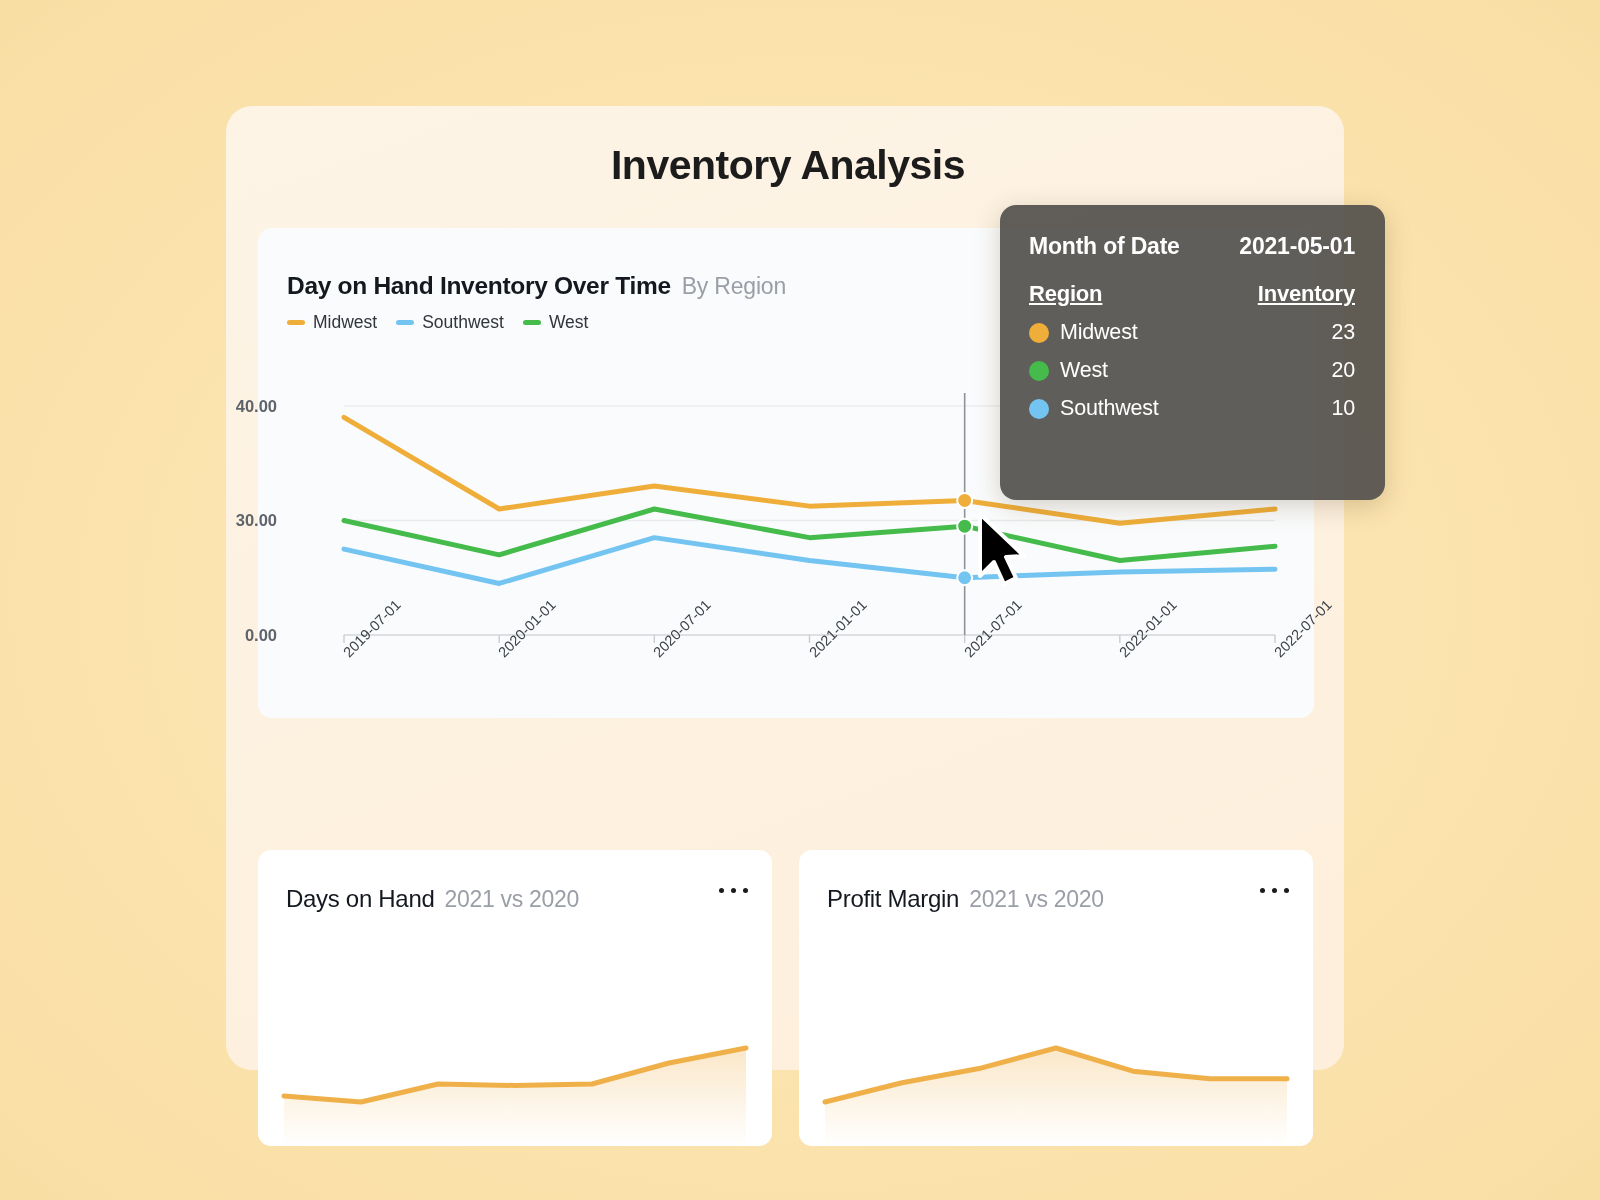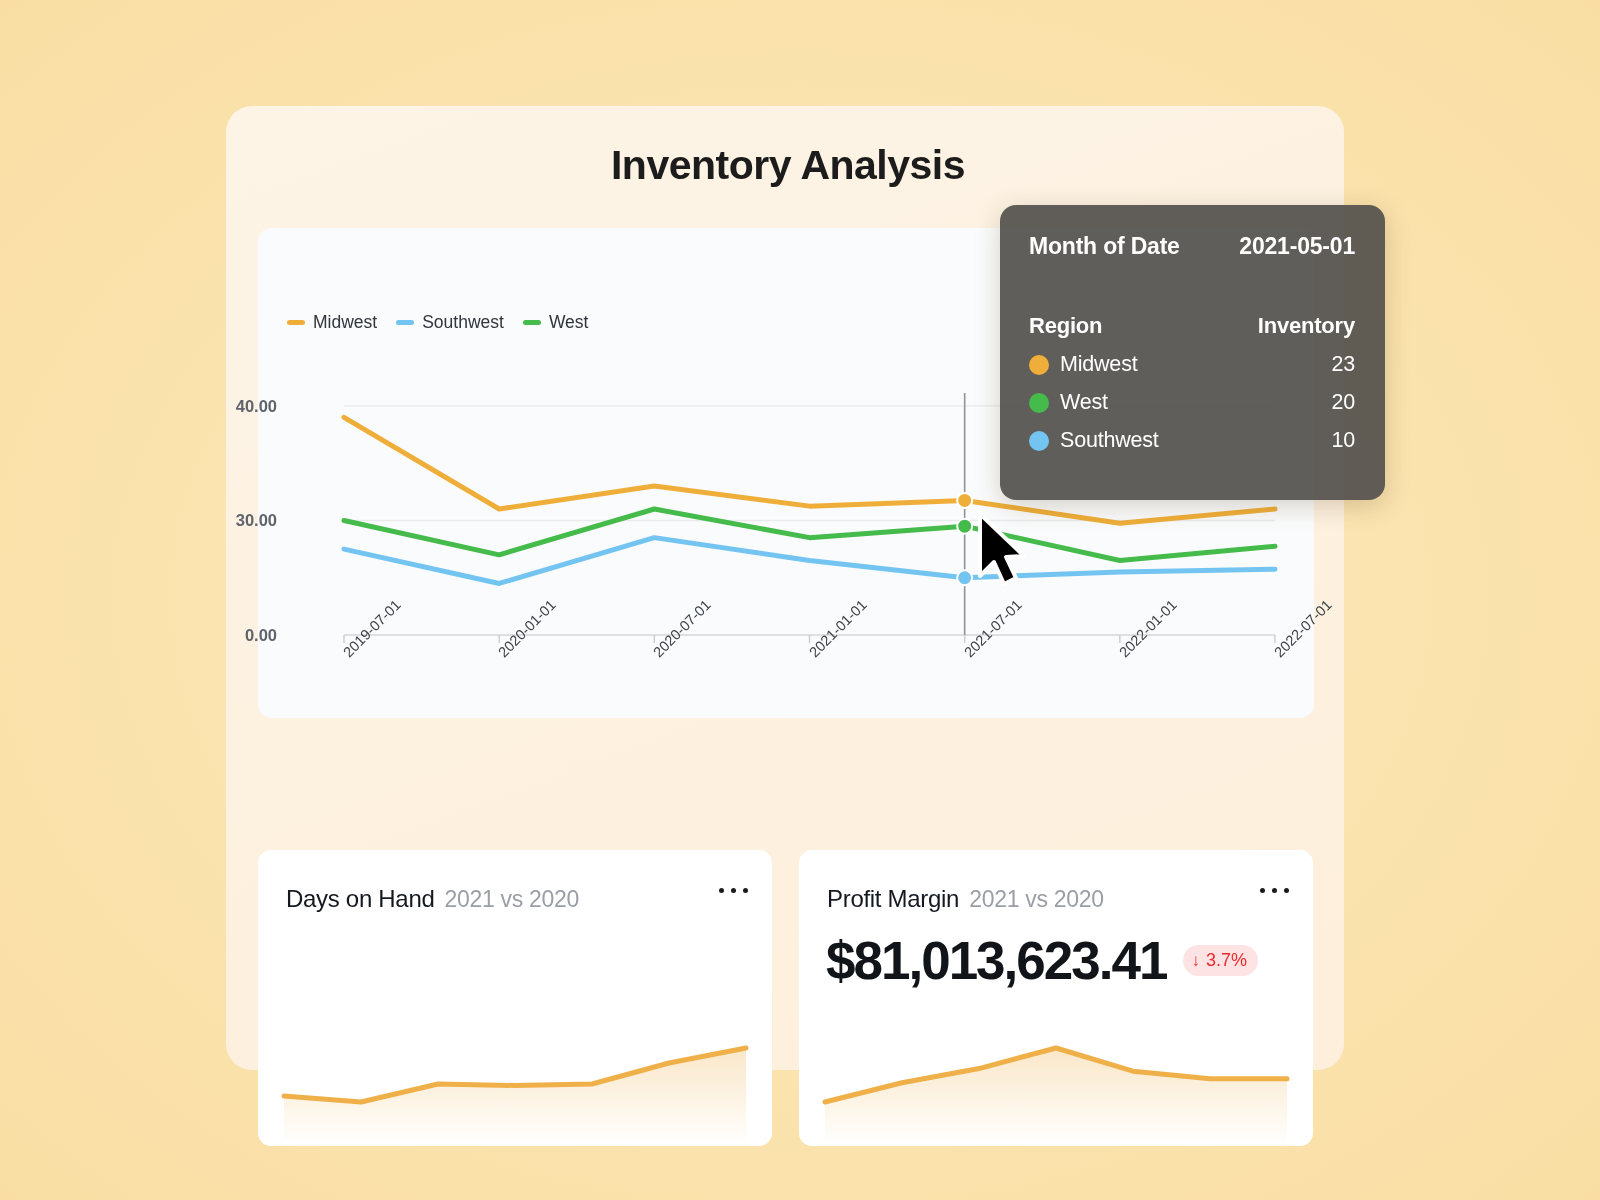--- a/index.html
+++ b/index.html
@@ -95,21 +95,22 @@
     padding: 28px 30px 0 29px;
     z-index: 40;
   }
   #tooltip-date-row {
     display: flex; justify-content: space-between; align-items: baseline;
   }
   #tooltip-date-key { font-size: 23px; font-weight: bold; letter-spacing: -0.2px; }
   #tooltip-date-value { font-size: 23px; font-weight: bold; letter-spacing: -0.2px; }
   #tooltip-table-head {
     display: flex; justify-content: space-between; align-items: baseline;
-    margin-top: 53px;
+    margin-top: 21px;
+    text-decoration: underline;
   }
   #tooltip-table-head span { font-size: 22px; font-weight: bold; letter-spacing: -0.2px; }
   .tooltip-row {
     display: flex; align-items: center; justify-content: space-between;
     margin-top: 13px;
   }
   .tooltip-row-left { display: flex; align-items: center; gap: 11px; }
   .tooltip-dot { width: 20px; height: 20px; border-radius: 50%; display: block; }
   .tooltip-region { font-size: 21.5px; letter-spacing: -0.2px; }
   .tooltip-value { font-size: 21.5px; letter-spacing: -0.2px; }
@@ -159,20 +160,24 @@
 </style>
 </head>
 <body>
 
 <div id="dashboard-panel">
 
   <div id="page-title">Inventory Analysis</div>
 
   <div id="chart-card">
 
+    <div class="card-header">
+      <span id="chart-title">Day on Hand Inventory Over Time</span>
+      <span id="chart-subtitle">By Region</span>
+    </div>
 
     <div id="chart-legend">
         <div class="legend-item">
           <span class="legend-swatch" style="background:#efae3a"></span>
           <span class="legend-label">Midwest</span>
         </div>
         <div class="legend-item">
           <span class="legend-swatch" style="background:#74c4f2"></span>
           <span class="legend-label">Southwest</span>
         </div>
@@ -242,27 +247,20 @@
   <div class="kpi-card" id="kpi-card-profit">
     <div class="kpi-header">
       <span class="kpi-title">Profit Margin</span>
       <span class="kpi-period">2021 vs 2020</span>
     </div>
     <div class="kpi-menu">
         <i></i>
         <i></i>
         <i></i>
       </div>
-    <div class="kpi-value-row">
-      <span class="kpi-value">$81,013,623.41</span>
-      <span class="kpi-delta down">
-        <span class="arrow">↓</span>
-        <span>3.7%</span>
-      </span>
-    </div>
     <svg class="kpi-spark" id="spark-1" viewBox="0 0 514 140" preserveAspectRatio="none">
         <defs>
           <linearGradient id="sg1" x1="0" y1="0" x2="0" y2="1">
             <stop offset="0%" stop-color="#efb049" stop-opacity="0.30"></stop>
             <stop offset="100%" stop-color="#efb049" stop-opacity="0"></stop>
           </linearGradient>
         </defs>
         <polygon points="26,140 26,96 103,76.71428571428572 180,62.57142857142857 257,42 334,65.14285714285714 411,72.85714285714286 488,72.85714285714286 488,140" fill="url(#sg1)"></polygon>
         <polyline points="26,96 103,76.71428571428572 180,62.57142857142857 257,42 334,65.14285714285714 411,72.85714285714286 488,72.85714285714286" fill="none" stroke="#efb049" stroke-width="5" stroke-linejoin="round" stroke-linecap="round"></polyline>
       </svg>

